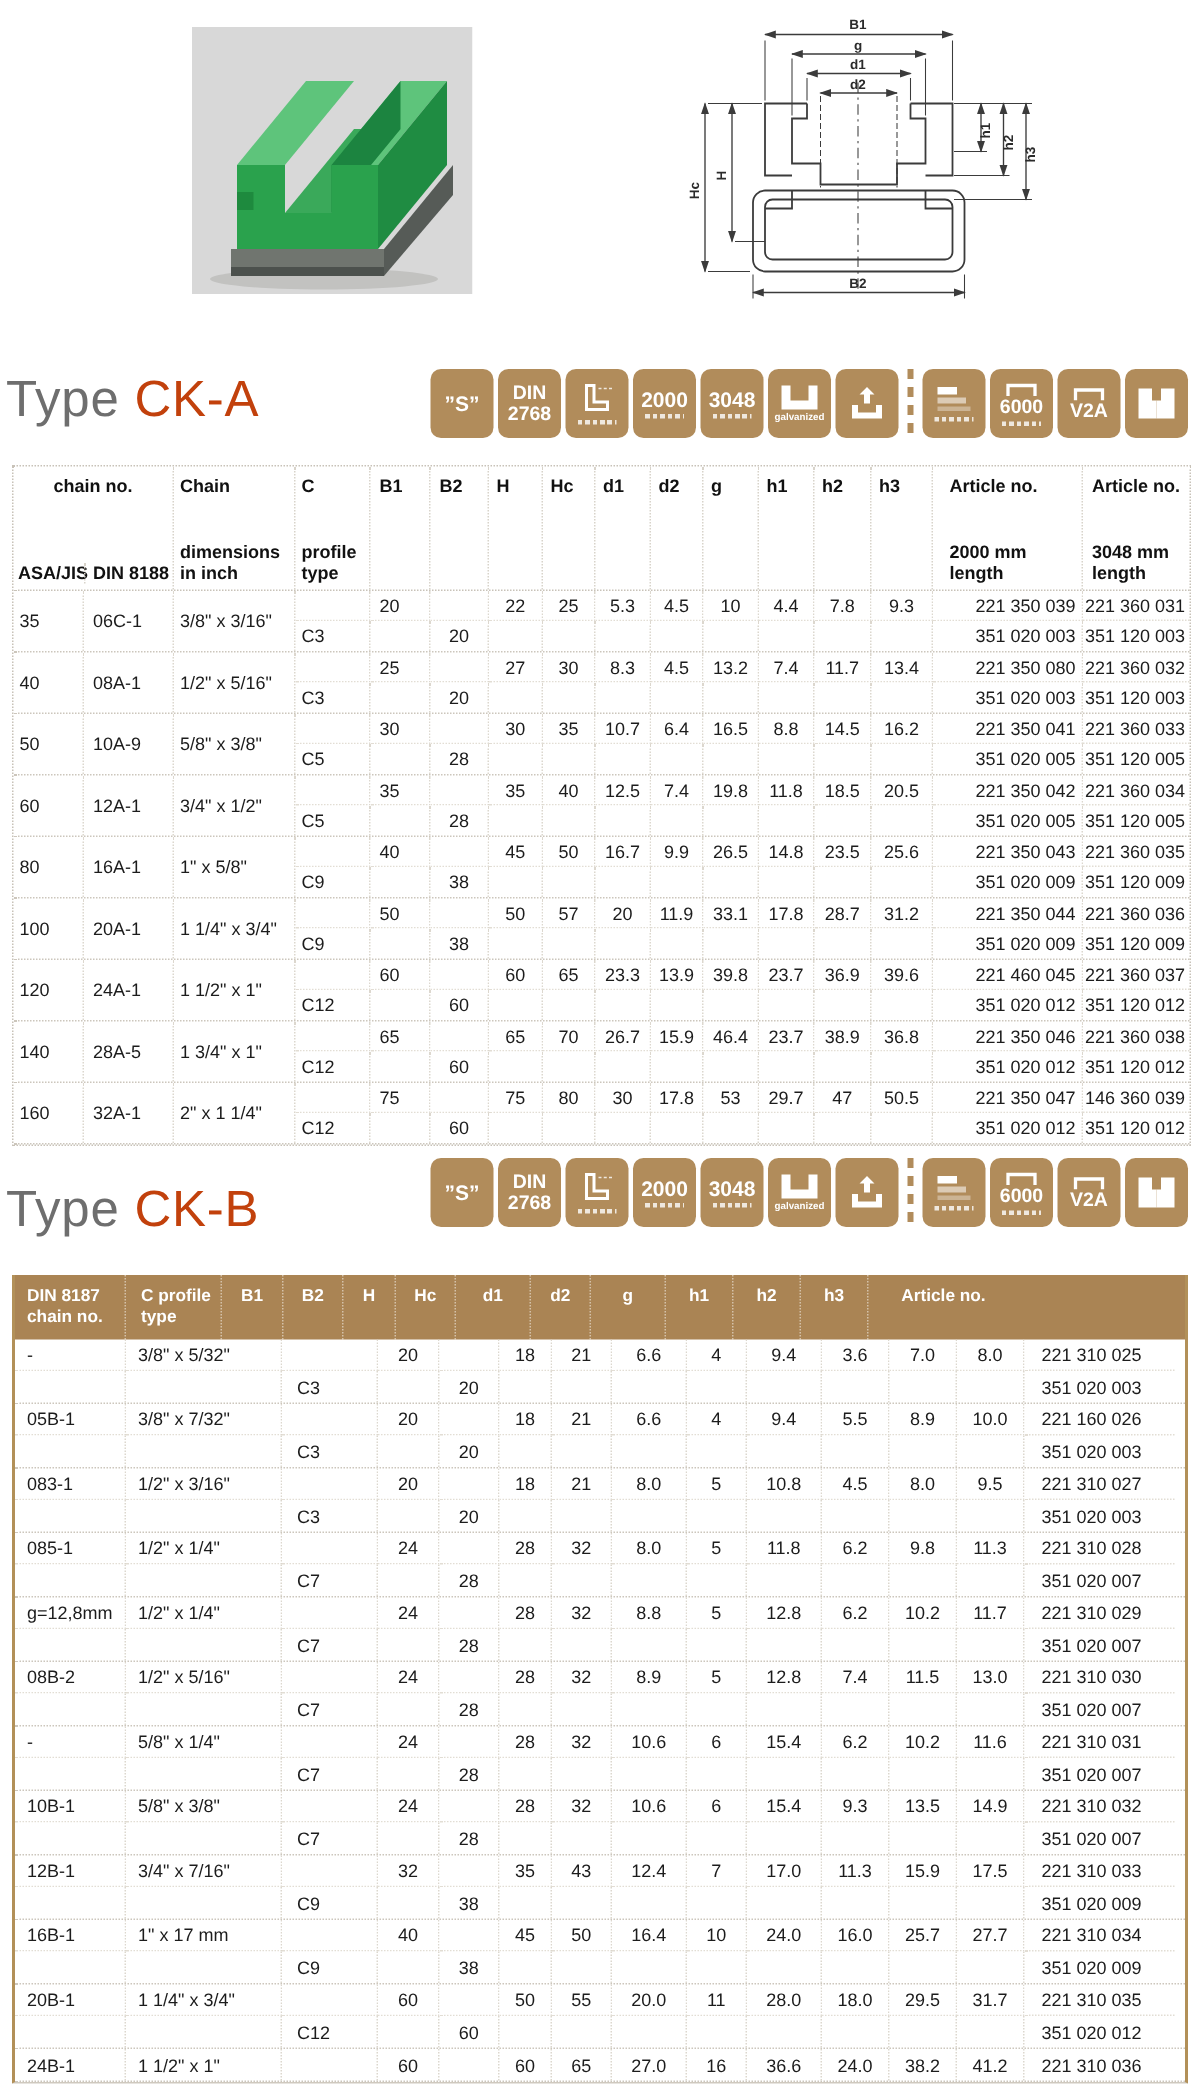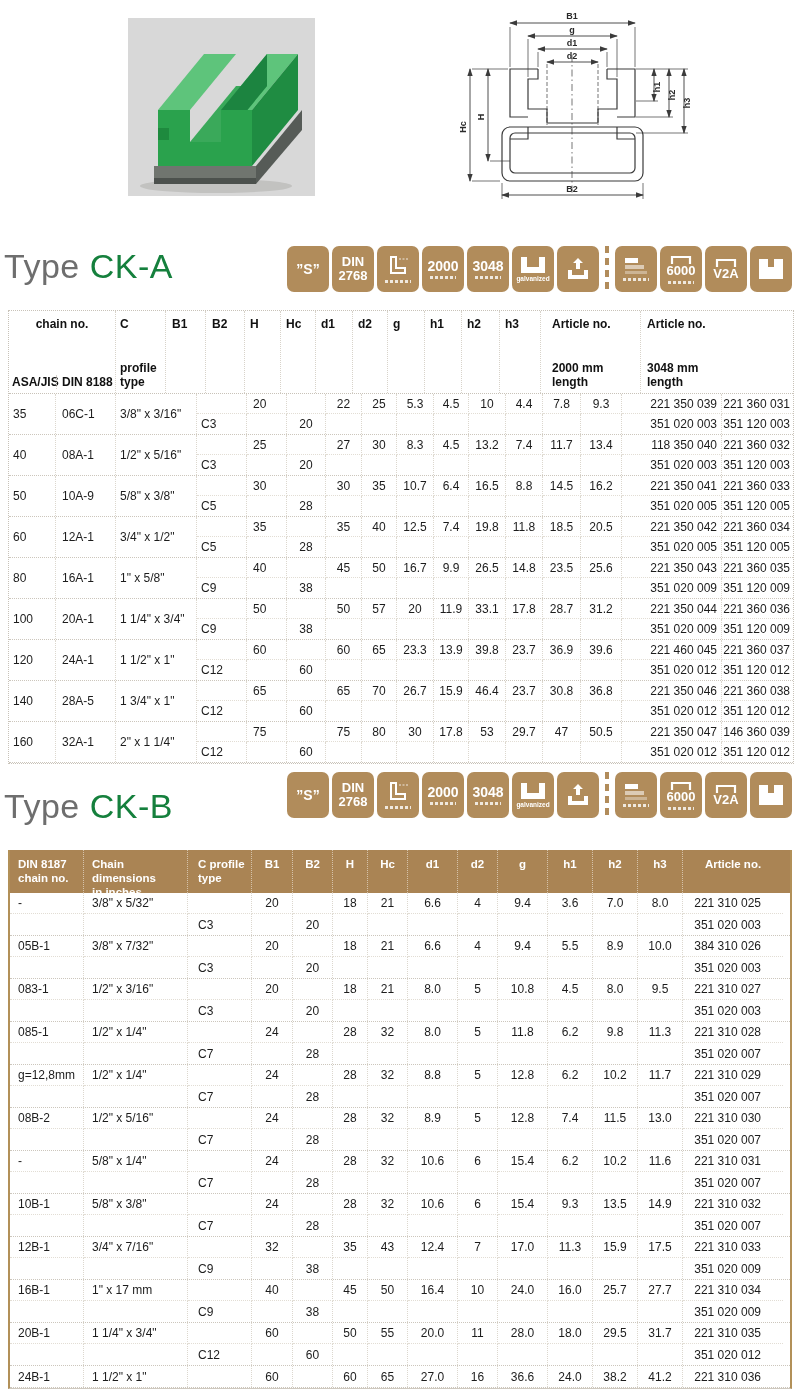--- a/index.html
+++ b/index.html
@@ -1,21 +1,21 @@
 <!DOCTYPE html>
 <html><head>
 <meta charset="utf-8">
 <style>
   html,body{margin:0;padding:0;background:#fff;}
   body{width:800px;height:1392px;position:relative;font-family:"Liberation Sans",sans-serif;overflow:hidden;}
   .abs{position:absolute;}
 
   
   .type-heading{position:absolute;left:4px;font-size:34px;line-height:40px;color:#6e6e6e;letter-spacing:.5px;}
-  .type-heading .accent{color:#15803d;}
+  .type-heading .accent{color:#c2410c;}
 
   
   .badge-row{position:absolute;right:8px;display:flex;align-items:center;gap:3px;}
   .badge{width:42px;height:46px;border-radius:7px;background:#b18c5b;color:#fff;font-weight:bold;
          display:flex;flex-direction:column;align-items:center;justify-content:center;flex:0 0 auto;}
   .badge .bline{font-size:13px;line-height:14px;letter-spacing:0;}
   .badge .bline.big{font-size:14px;}
   .badge .caption{font-size:6.5px;font-weight:bold;line-height:8px;margin-top:1px;}
   .badge .dashes{height:3px;width:26px;margin-top:3px;
        background:repeating-linear-gradient(90deg,rgba(255,255,255,.8) 0 3px,transparent 3px 5px);}
@@ -236,20 +236,25 @@
 
 <div class="tableA">
   <div class="theadA">
     <div class="hcol chainpair" style="width:107px">
       <div class="top">chain no.</div>
       <div class="bot">
         <span style="width:47px">ASA/JIS</span>
         <span style="width:60px;border-left:1px dotted #d8d3ca;padding-left:5px">DIN 8188</span>
       </div>
     </div>
+    <div class="hcol" style="width:81px">
+      <span>Chain</span>
+      <span class="mta">dimensions</span>
+      <span>in inch</span>
+    </div>
     <div class="hcol" style="width:50px">
       <span>C</span>
       <span class="mta">profile</span>
       <span>type</span>
     </div>
     <div class="hcol" style="width:40px;padding-left:6px">
         <span>B1</span>
       </div>
     <div class="hcol" style="width:39px;padding-left:6px">
         <span>B2</span>
@@ -340,21 +345,21 @@
         <div class="cell ctr hb" style="grid-column:10;grid-row:1">4.5</div>
         <div class="cell " style="grid-column:10;grid-row:2"></div>
         <div class="cell ctr hb" style="grid-column:11;grid-row:1">13.2</div>
         <div class="cell " style="grid-column:11;grid-row:2"></div>
         <div class="cell ctr hb" style="grid-column:12;grid-row:1">7.4</div>
         <div class="cell " style="grid-column:12;grid-row:2"></div>
         <div class="cell ctr hb" style="grid-column:13;grid-row:1">11.7</div>
         <div class="cell " style="grid-column:13;grid-row:2"></div>
         <div class="cell ctr hb" style="grid-column:14;grid-row:1">13.4</div>
         <div class="cell " style="grid-column:14;grid-row:2"></div>
-        <div class="cell rt4 hb" style="grid-column:15;grid-row:1">118 350 040</div>
+        <div class="cell rt4 hb" style="grid-column:15;grid-row:1">221 350 080</div>
         <div class="cell rt4" style="grid-column:15;grid-row:2">351 020 003</div>
         <div class="cell rt2 hb lastc" style="grid-column:16;grid-row:1">221 360 032</div>
         <div class="cell rt2 lastc" style="grid-column:16;grid-row:2">351 120 003</div>
       </div>
       <div class="ga groupA">
         <div class="cell pl4" style="grid-column:1;grid-row:1 / 3">50</div>
         <div class="cell pl6" style="grid-column:2;grid-row:1 / 3">10A-9</div>
         <div class="cell pl4" style="grid-column:3;grid-row:1 / 3">5/8" x 3/8"</div>
         <div class="cell hb" style="grid-column:4;grid-row:1"></div>
         <div class="cell pl4" style="grid-column:4;grid-row:2">C5</div>
@@ -522,21 +527,21 @@
         <div class="cell ctr hb" style="grid-column:8;grid-row:1">70</div>
         <div class="cell " style="grid-column:8;grid-row:2"></div>
         <div class="cell ctr hb" style="grid-column:9;grid-row:1">26.7</div>
         <div class="cell " style="grid-column:9;grid-row:2"></div>
         <div class="cell ctr hb" style="grid-column:10;grid-row:1">15.9</div>
         <div class="cell " style="grid-column:10;grid-row:2"></div>
         <div class="cell ctr hb" style="grid-column:11;grid-row:1">46.4</div>
         <div class="cell " style="grid-column:11;grid-row:2"></div>
         <div class="cell ctr hb" style="grid-column:12;grid-row:1">23.7</div>
         <div class="cell " style="grid-column:12;grid-row:2"></div>
-        <div class="cell ctr hb" style="grid-column:13;grid-row:1">30.8</div>
+        <div class="cell ctr hb" style="grid-column:13;grid-row:1">38.9</div>
         <div class="cell " style="grid-column:13;grid-row:2"></div>
         <div class="cell ctr hb" style="grid-column:14;grid-row:1">36.8</div>
         <div class="cell " style="grid-column:14;grid-row:2"></div>
         <div class="cell rt4 hb" style="grid-column:15;grid-row:1">221 350 046</div>
         <div class="cell rt4" style="grid-column:15;grid-row:2">351 020 012</div>
         <div class="cell rt2 hb lastc" style="grid-column:16;grid-row:1">221 360 038</div>
         <div class="cell rt2 lastc" style="grid-column:16;grid-row:2">351 120 012</div>
       </div>
       <div class="ga groupA">
         <div class="cell pl4" style="grid-column:1;grid-row:1 / 3">160</div>
@@ -653,24 +658,20 @@
         </svg>
       </span>
     </div>
   </div>
 
 <div class="tableB">
   <div class="theadB">
     <div class="hbcol" style="width:74px;padding-left:8px">
       <div>DIN 8187</div>
         <div>chain no.</div>
-    </div>
-    <div class="hbcol" style="width:104px;padding-left:8px">
-      <div>Chain dimensions</div>
-        <div>in inches</div>
     </div>
     <div class="hbcol" style="width:64px;padding-left:10px">
       <div>C profile</div>
         <div>type</div>
     </div>
     <div class="hbcol cctr" style="width:41px">
         <div>B1</div>
       </div>
     <div class="hbcol cctr" style="width:40px">
         <div>B2</div>
@@ -741,21 +742,21 @@
         <div class="cell ctr hb" style="grid-column:4;grid-row:1">20</div>
         <div class="cell hb" style="grid-column:5;grid-row:1"></div>
         <div class="cell ctr hb" style="grid-column:6;grid-row:1">18</div>
         <div class="cell ctr hb" style="grid-column:7;grid-row:1">21</div>
         <div class="cell ctr hb" style="grid-column:8;grid-row:1">6.6</div>
         <div class="cell ctr hb" style="grid-column:9;grid-row:1">4</div>
         <div class="cell ctr hb" style="grid-column:10;grid-row:1">9.4</div>
         <div class="cell ctr hb" style="grid-column:11;grid-row:1">5.5</div>
         <div class="cell ctr hb" style="grid-column:12;grid-row:1">8.9</div>
         <div class="cell ctr hb" style="grid-column:13;grid-row:1">10.0</div>
-        <div class="cell rt22 hb lastc" style="grid-column:14;grid-row:1">384 310 026</div>
+        <div class="cell rt22 hb lastc" style="grid-column:14;grid-row:1">221 160 026</div>
         <div class="cell " style="grid-column:1;grid-row:2"></div>
         <div class="cell " style="grid-column:2;grid-row:2"></div>
         <div class="cell pl10" style="grid-column:3;grid-row:2">C3</div>
         <div class="cell " style="grid-column:4;grid-row:2"></div>
         <div class="cell ctr" style="grid-column:5;grid-row:2">20</div>
         <div class="cell " style="grid-column:6;grid-row:2"></div>
         <div class="cell " style="grid-column:7;grid-row:2"></div>
         <div class="cell " style="grid-column:8;grid-row:2"></div>
         <div class="cell " style="grid-column:9;grid-row:2"></div>
         <div class="cell " style="grid-column:10;grid-row:2"></div>

